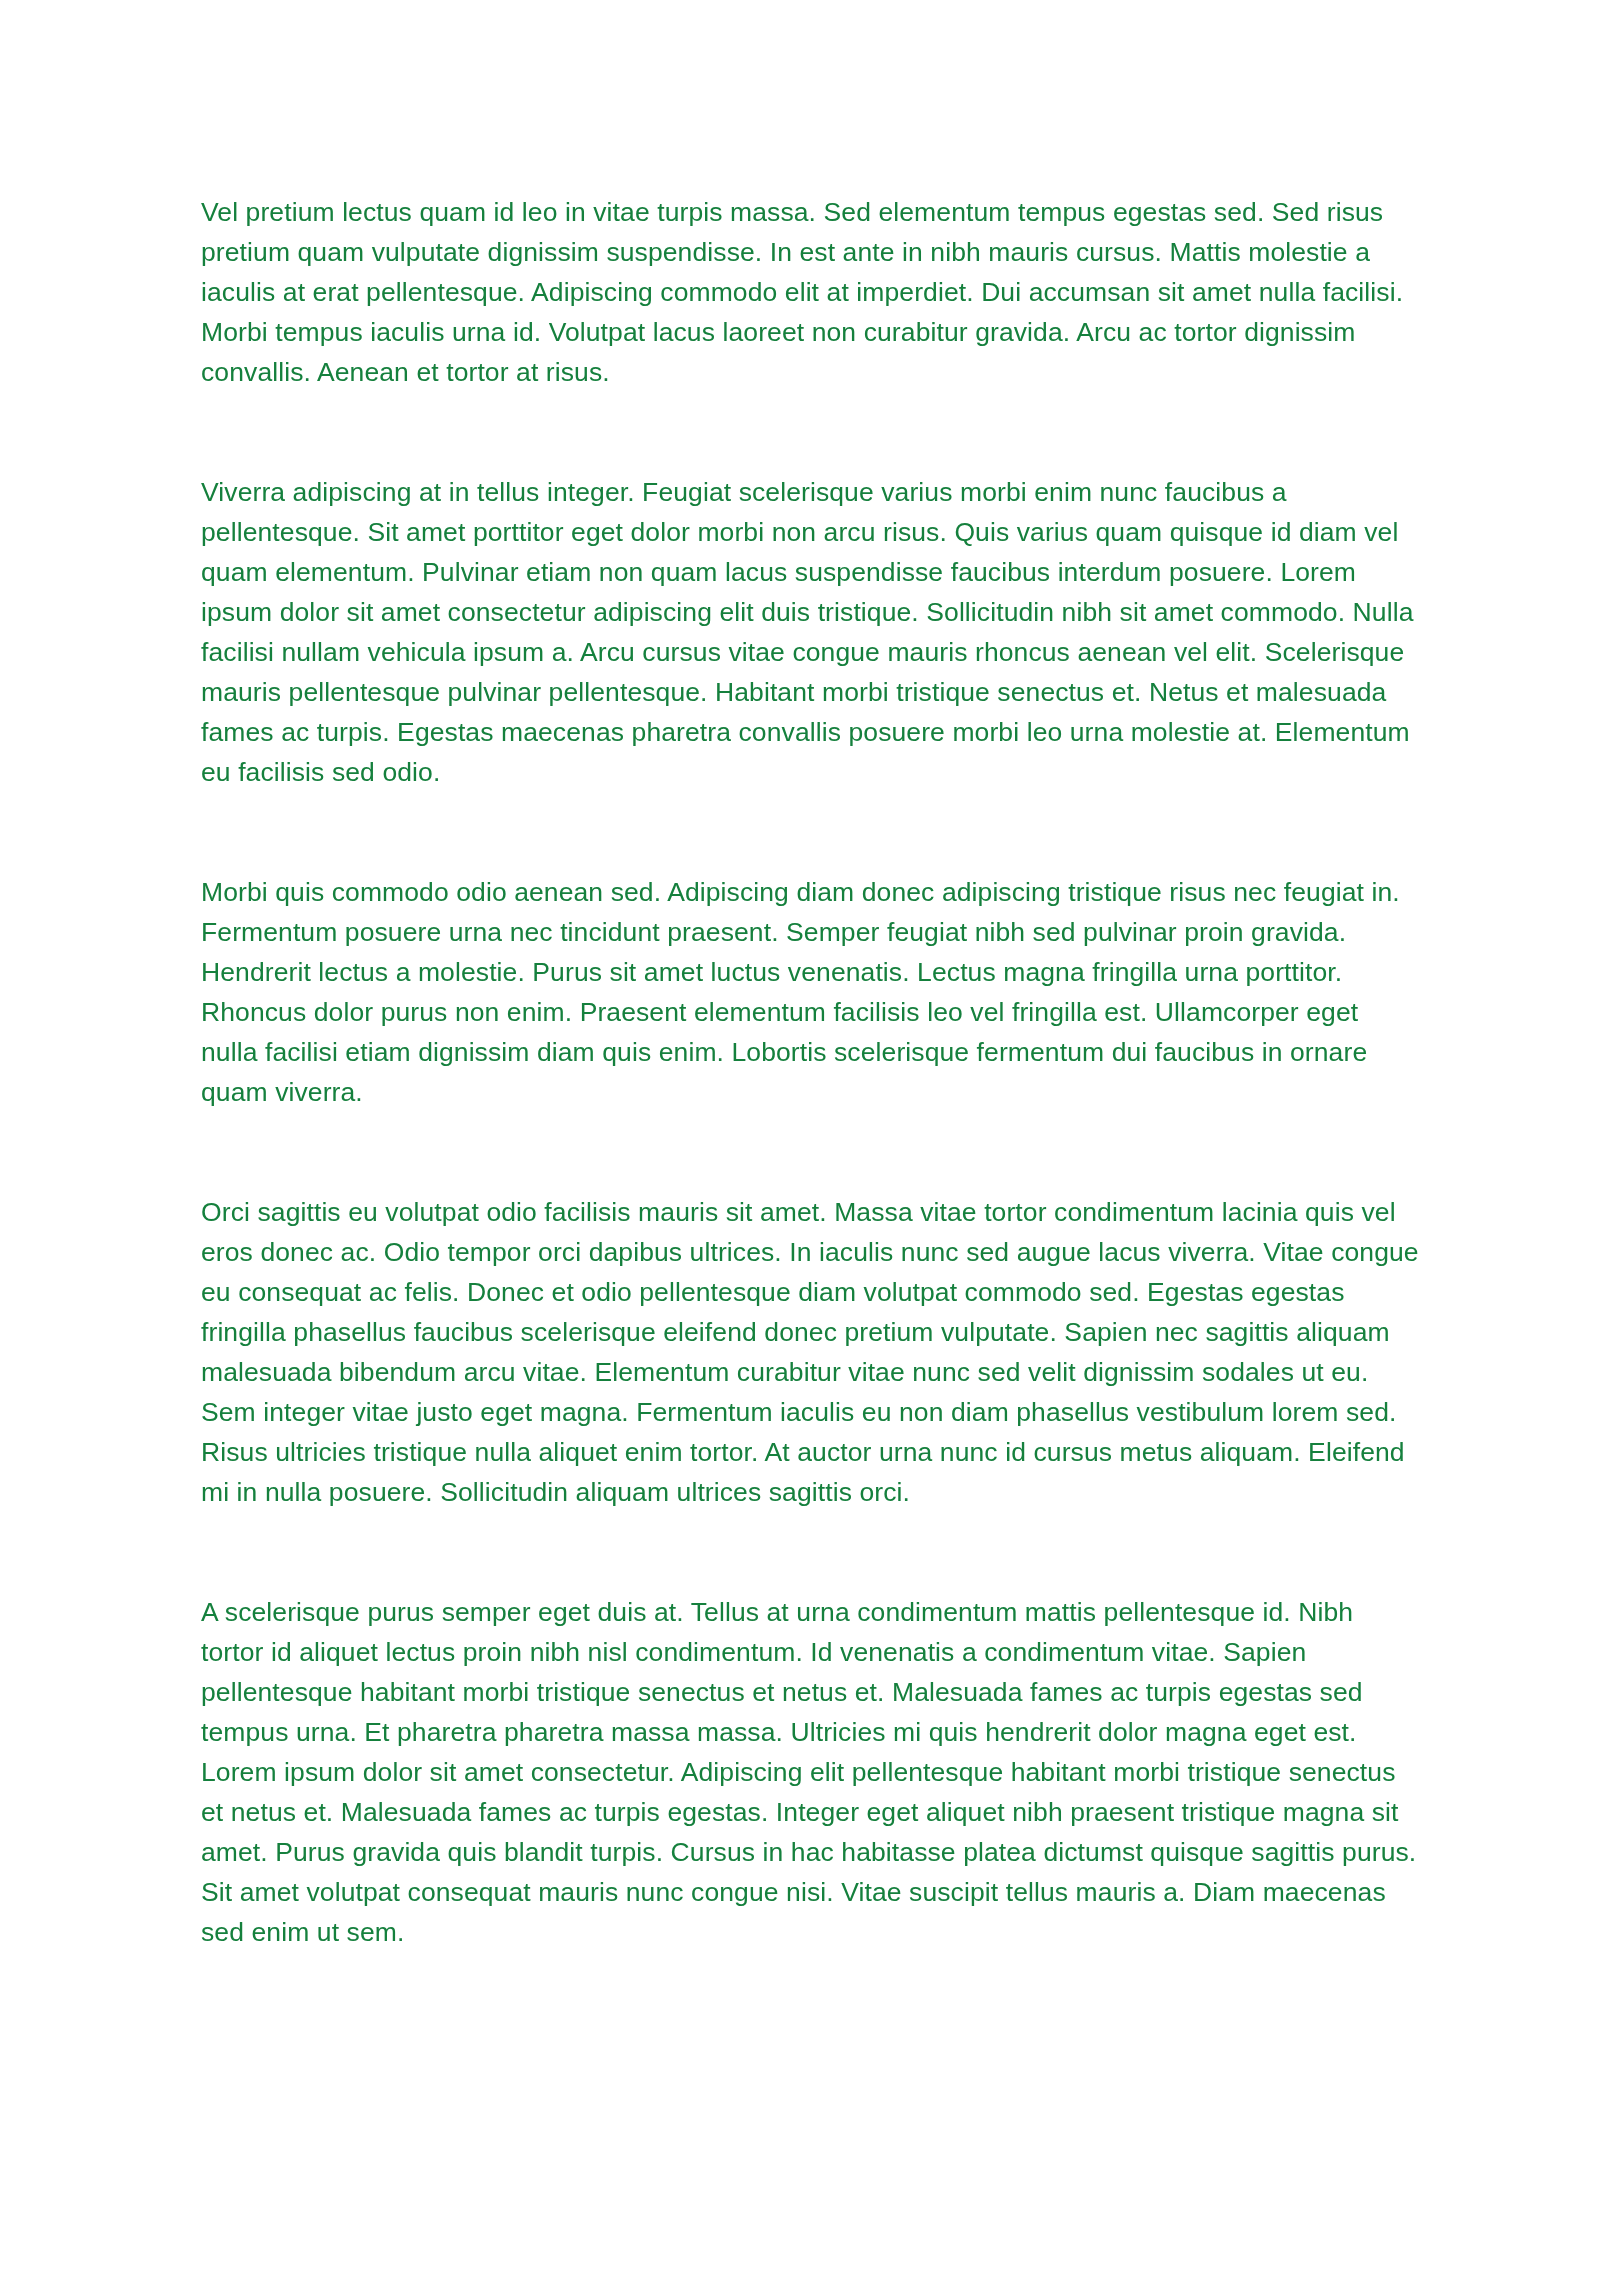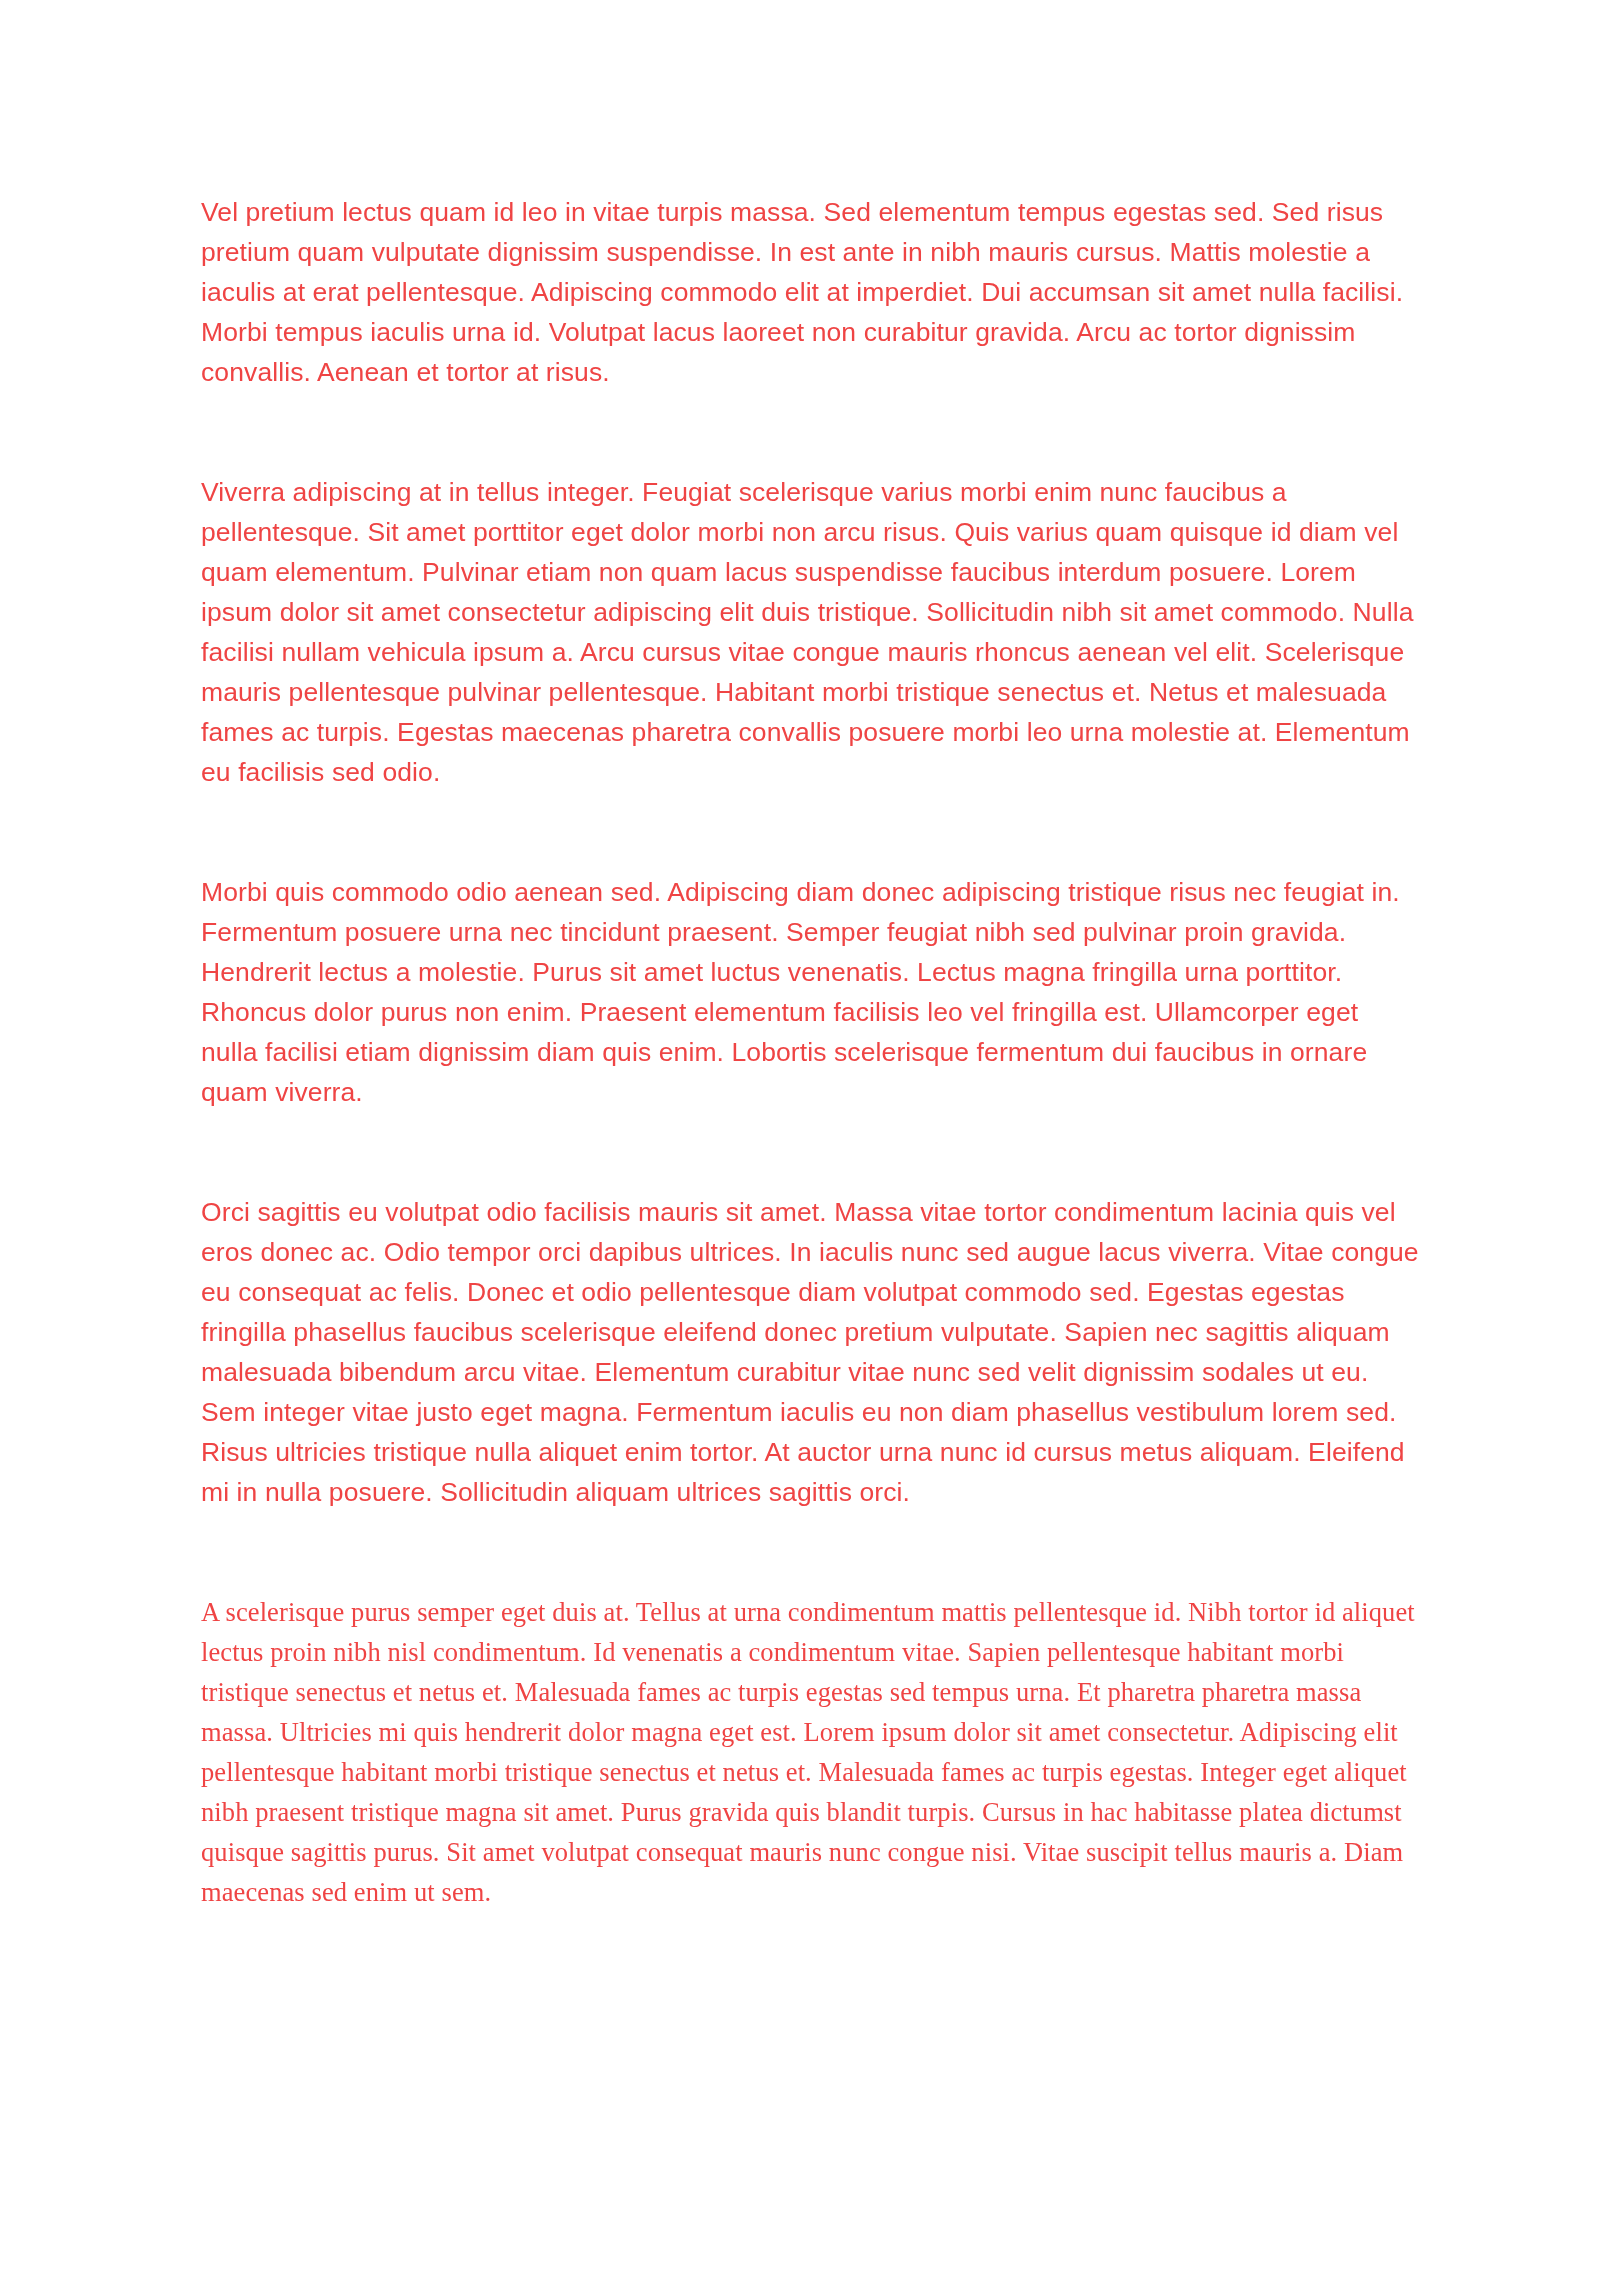--- a/index.html
+++ b/index.html
@@ -20,29 +20,28 @@
   }
   .content {
     position: absolute;
     left: 201px;
     top: 192px;
     width: 1218px;
   }
   .content p {
     font-size: 26.5px;
     line-height: 40px;
-    color: #ef4444;
+    color: #15803d;
     text-align: left;
     margin-bottom: 80px;
     font-weight: 400;
     letter-spacing: 0.1px;
   }
   .content p:last-child {
     margin-bottom: 0;
-    font-family: Liberation Serif, serif;
   }
 </style>
 </head>
 <body>
 
 <div class="page">
   <div class="content">
     <p>Vel pretium lectus quam id leo in vitae turpis massa. Sed elementum tempus egestas sed. Sed risus pretium quam vulputate dignissim suspendisse. In est ante in nibh mauris cursus. Mattis molestie a iaculis at erat pellentesque. Adipiscing commodo elit at imperdiet. Dui accumsan sit amet nulla facilisi. Morbi tempus iaculis urna id. Volutpat lacus laoreet non curabitur gravida. Arcu ac tortor dignissim convallis. Aenean et tortor at risus.</p>
     <p>Viverra adipiscing at in tellus integer. Feugiat scelerisque varius morbi enim nunc faucibus a pellentesque. Sit amet porttitor eget dolor morbi non arcu risus. Quis varius quam quisque id diam vel quam elementum. Pulvinar etiam non quam lacus suspendisse faucibus interdum posuere. Lorem ipsum dolor sit amet consectetur adipiscing elit duis tristique. Sollicitudin nibh sit amet commodo. Nulla facilisi nullam vehicula ipsum a. Arcu cursus vitae congue mauris rhoncus aenean vel elit. Scelerisque mauris pellentesque pulvinar pellentesque. Habitant morbi tristique senectus et. Netus et malesuada fames ac turpis. Egestas maecenas pharetra convallis posuere morbi leo urna molestie at. Elementum eu facilisis sed odio.</p>
     <p>Morbi quis commodo odio aenean sed. Adipiscing diam donec adipiscing tristique risus nec feugiat in. Fermentum posuere urna nec tincidunt praesent. Semper feugiat nibh sed pulvinar proin gravida. Hendrerit lectus a molestie. Purus sit amet luctus venenatis. Lectus magna fringilla urna porttitor. Rhoncus dolor purus non enim. Praesent elementum facilisis leo vel fringilla est. Ullamcorper eget nulla facilisi etiam dignissim diam quis enim. Lobortis scelerisque fermentum dui faucibus in ornare quam viverra.</p>

